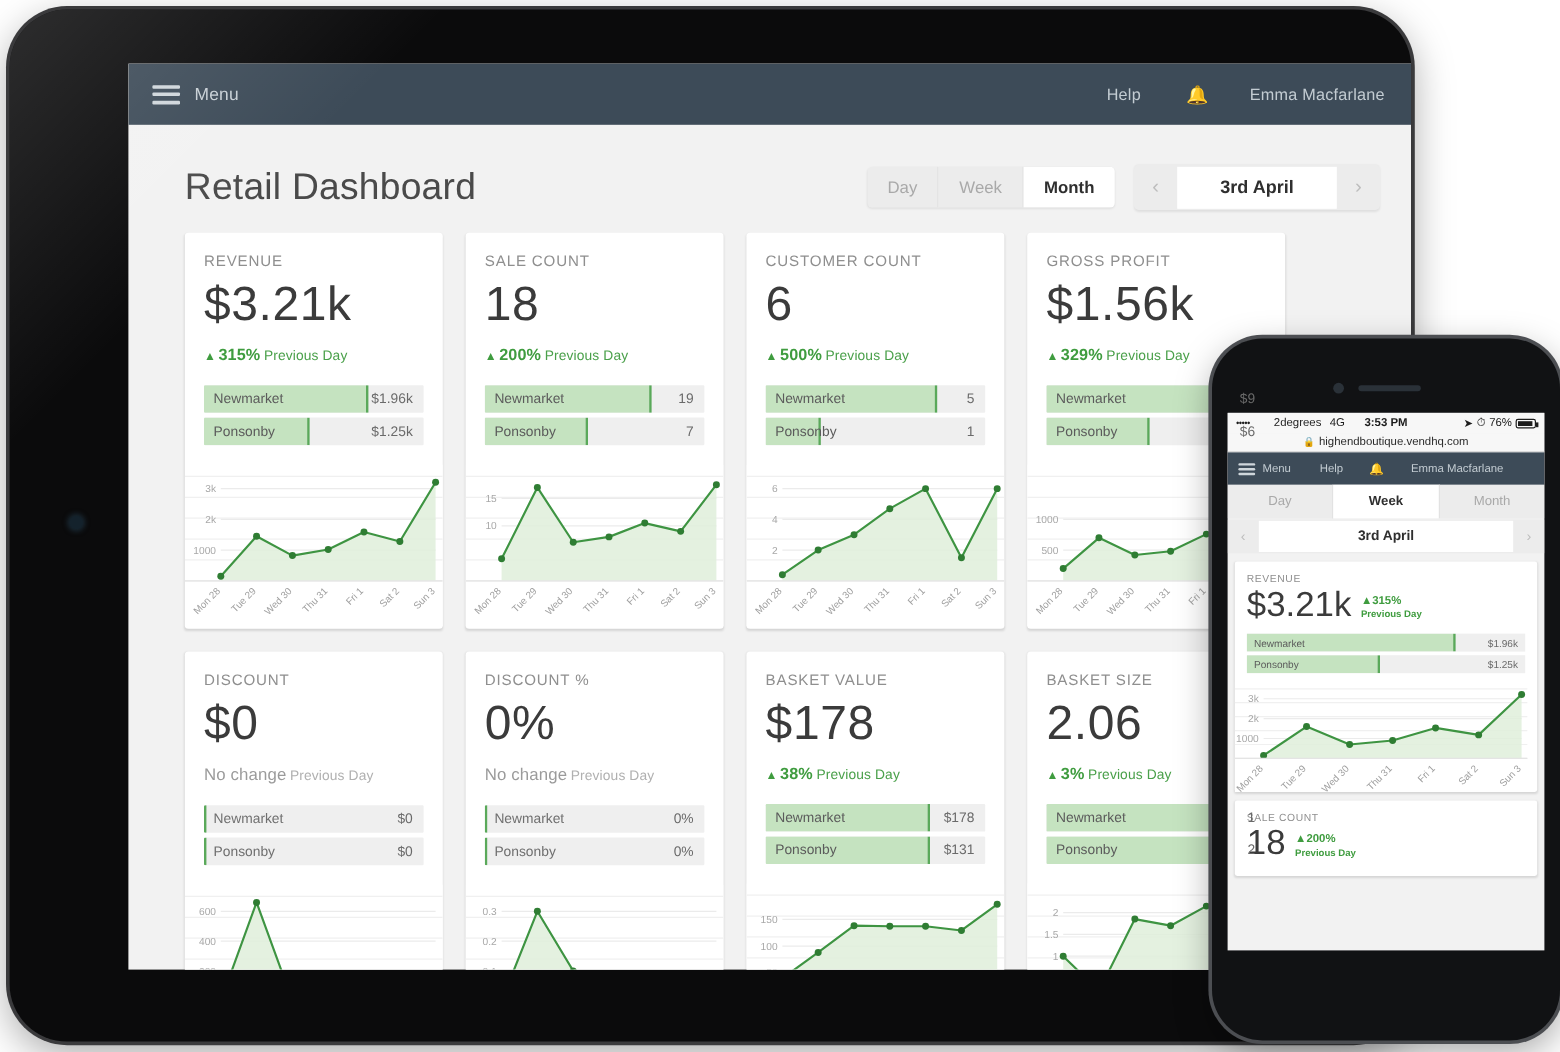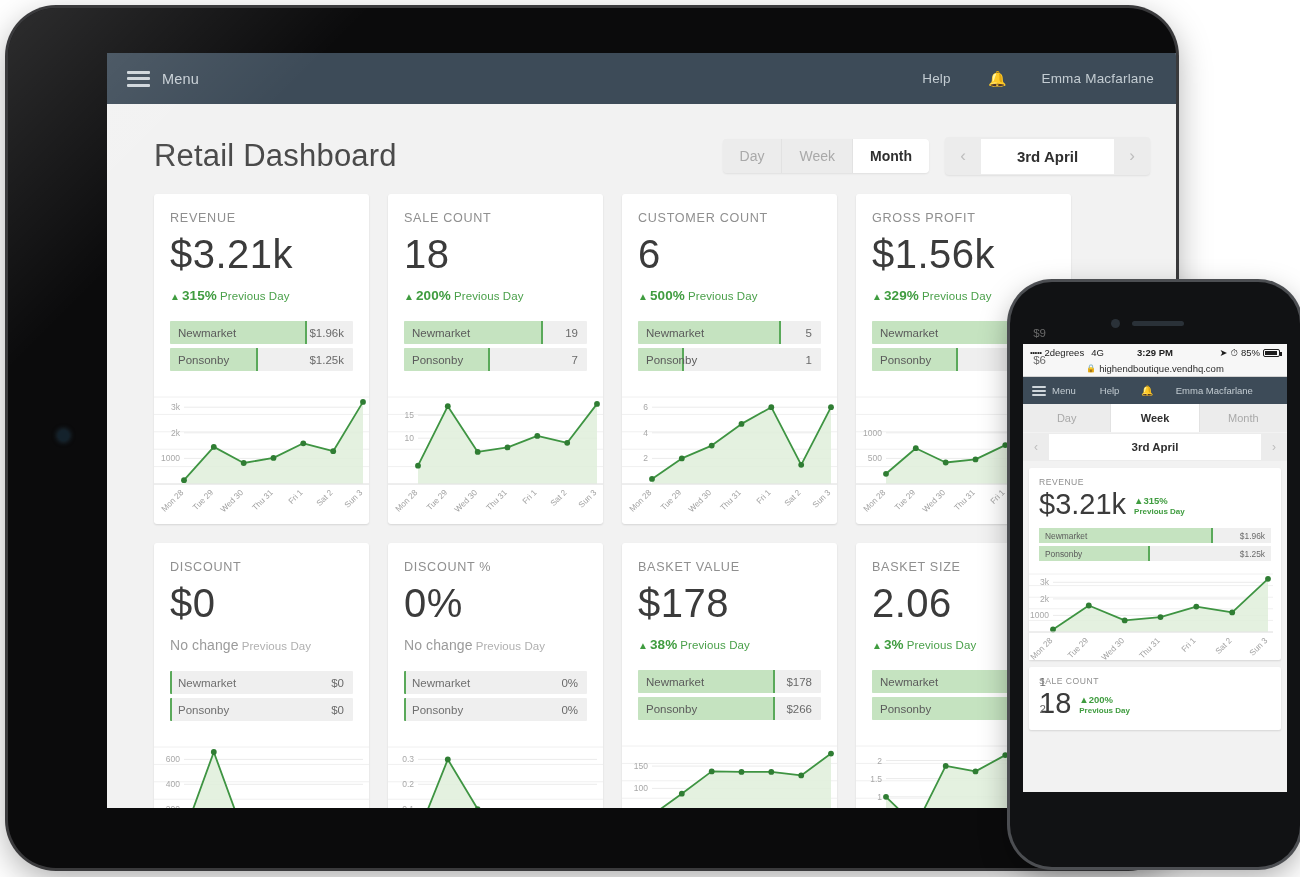--- a/index.html
+++ b/index.html
@@ -113,21 +113,21 @@
   .phone-top-cam { position:absolute; left:101px; top:37px; width:9px; height:9px;
                    border-radius:50%; background:#2a3138; }
   .phone-speaker { position:absolute; left:122px; top:39px; width:52px; height:5px;
                    border-radius:3px; background:#2a3138; }
   .phone-screen { position:absolute; left:13px; top:62px; width:264px; height:448px;
                   background:#f2f2f2; overflow:hidden; }
 
   .ios-status { height:17px; background:#f7f7f7; display:flex; align-items:center;
                 padding: 0 7px; font-size:9.5px; color:#1c1c1c; }
   .dots { letter-spacing:-0.5px; font-size:8px; }
-  .ios-status .carrier { margin-left:3px; }
+  .ios-status .carrier { margin-left:20px; }
   .ios-status .net { margin-left:7px; }
   .ios-status .time { position:absolute; left:0; right:0; text-align:center; font-weight:bold; font-size:9.5px;}
   .ios-status .right { margin-left:auto; display:flex; align-items:center; gap:3px; z-index:2;}
   .batt { width:17px; height:8px; border:1px solid #1c1c1c; border-radius:2px; position:relative; }
   .batt::after{content:""; position:absolute; right:-3px; top:2px; width:2px; height:4px; background:#1c1c1c;}
   .batt i{ position:absolute; left:1px; top:1px; bottom:1px; width:12px; background:#1c1c1c; display:block;}
   .ios-url { height:16px; background:#f7f7f7; border-bottom:1px solid #d3d3d3;
              display:flex; align-items:center; justify-content:center; font-size:9.5px; color:#2a2a2a; }
   .lock { font-size:8px; margin-right:3px; }
 
@@ -525,21 +525,21 @@
               <div class="outlet">
                 <span class="fill" style="width: 74%;"></span>
                 <span class="tick" style="left: 74%;"></span>
                 <span class="oname">Newmarket</span>
                 <span class="oval">$178</span>
               </div>
               <div class="outlet">
                 <span class="fill" style="width: 74%;"></span>
                 <span class="tick" style="left: 74%;"></span>
                 <span class="oname">Ponsonby</span>
-                <span class="oval">$266</span>
+                <span class="oval">$131</span>
               </div>
             </div>
             <div class="spark">
               <svg viewBox="0 0 215 135" xmlns="http://www.w3.org/2000/svg">
                 <rect x="0" y="0" width="215" height="135" fill="#ffffff"></rect>
                 <line x1="0" y1="10.0" x2="215" y2="10.0" stroke="#f0f0f0" stroke-width="1"></line>
                 <line x1="0" y1="27.4" x2="215" y2="27.4" stroke="#f0f0f0" stroke-width="1"></line>
                 <line x1="0" y1="44.8" x2="215" y2="44.8" stroke="#f0f0f0" stroke-width="1"></line>
                 <line x1="0" y1="62.2" x2="215" y2="62.2" stroke="#f0f0f0" stroke-width="1"></line>
                 <line x1="0" y1="79.6" x2="215" y2="79.6" stroke="#f0f0f0" stroke-width="1"></line>
@@ -631,25 +631,25 @@
   <div class="phone">
     <div class="phone-top-cam"></div>
     <div class="phone-speaker"></div>
 
     <div class="phone-screen">
 
       <div class="ios-status" style="position:relative;">
         <span class="dots">•••••</span>
         <span class="carrier">2degrees</span>
         <span class="net">4G</span>
-        <span class="time">3:29 PM</span>
+        <span class="time">3:53 PM</span>
         <span class="right">
           <span>➤</span>
           <span>⏱</span>
-          <span>85%</span>
+          <span>76%</span>
           <span class="batt">
               <i></i>
             </span>
         </span>
       </div>
 
       <div class="ios-url">
         <span class="lock">🔒</span>
         <span>highendboutique.vendhq.com</span>
       </div>

